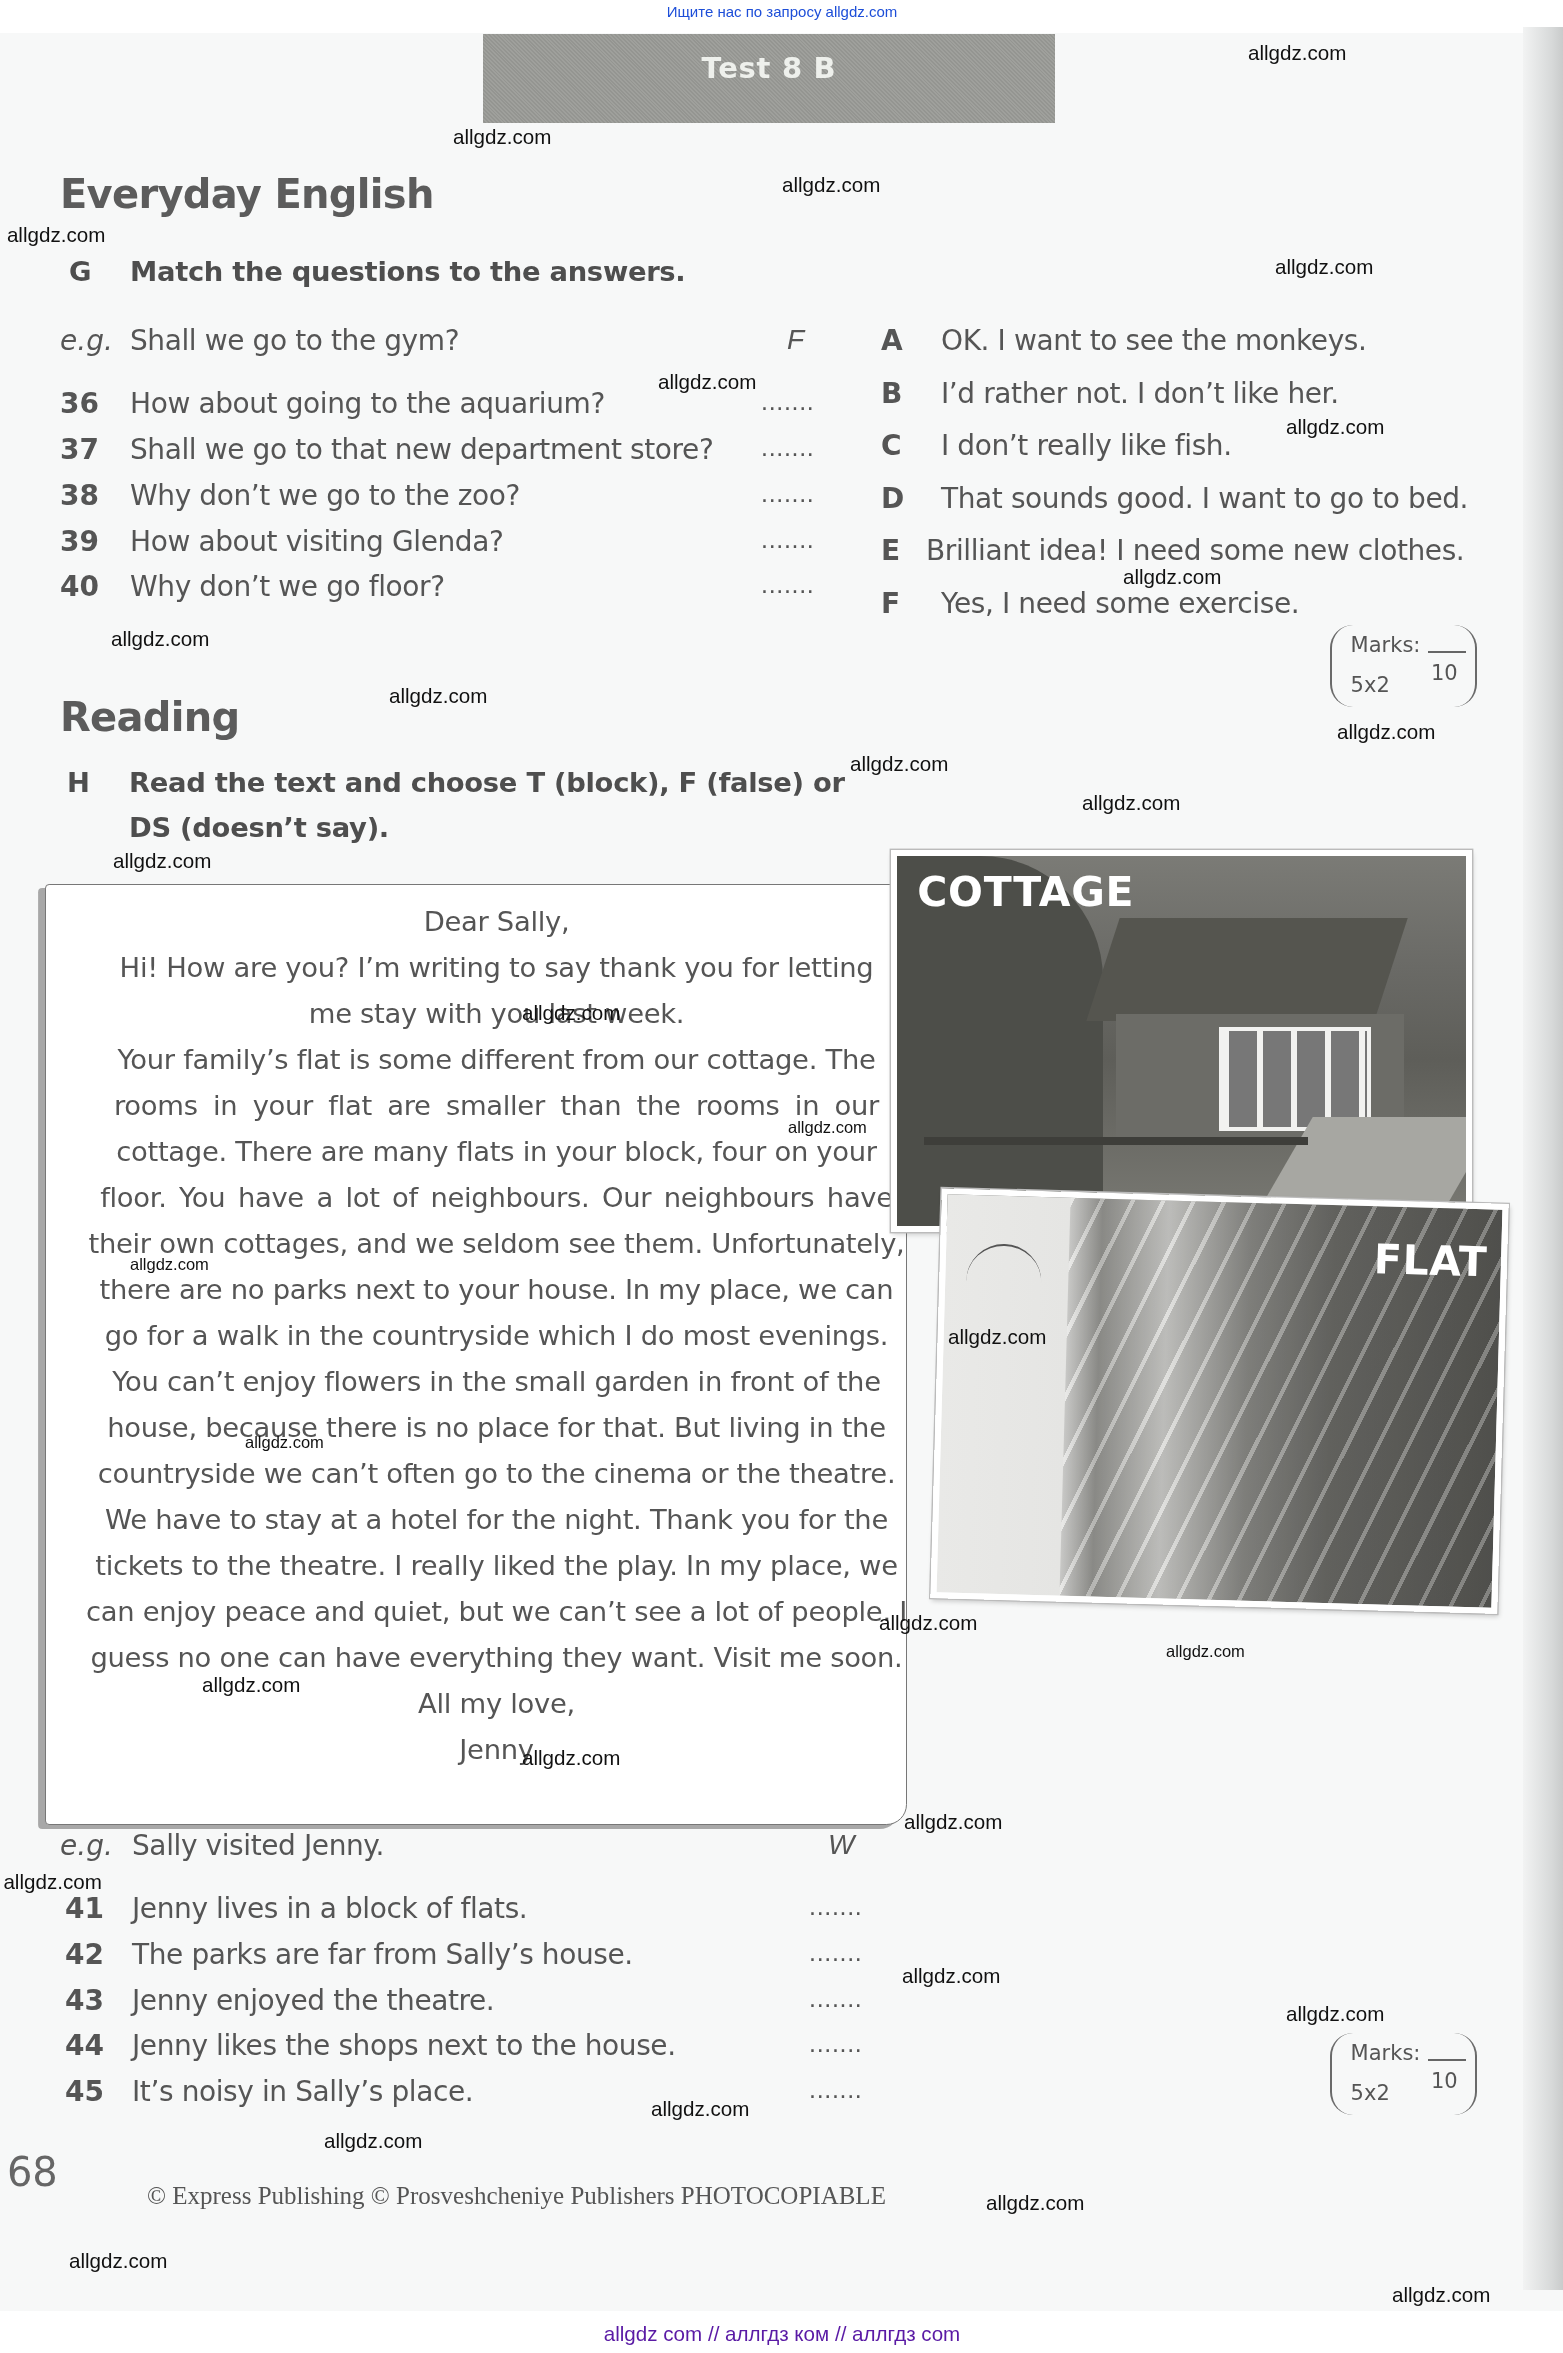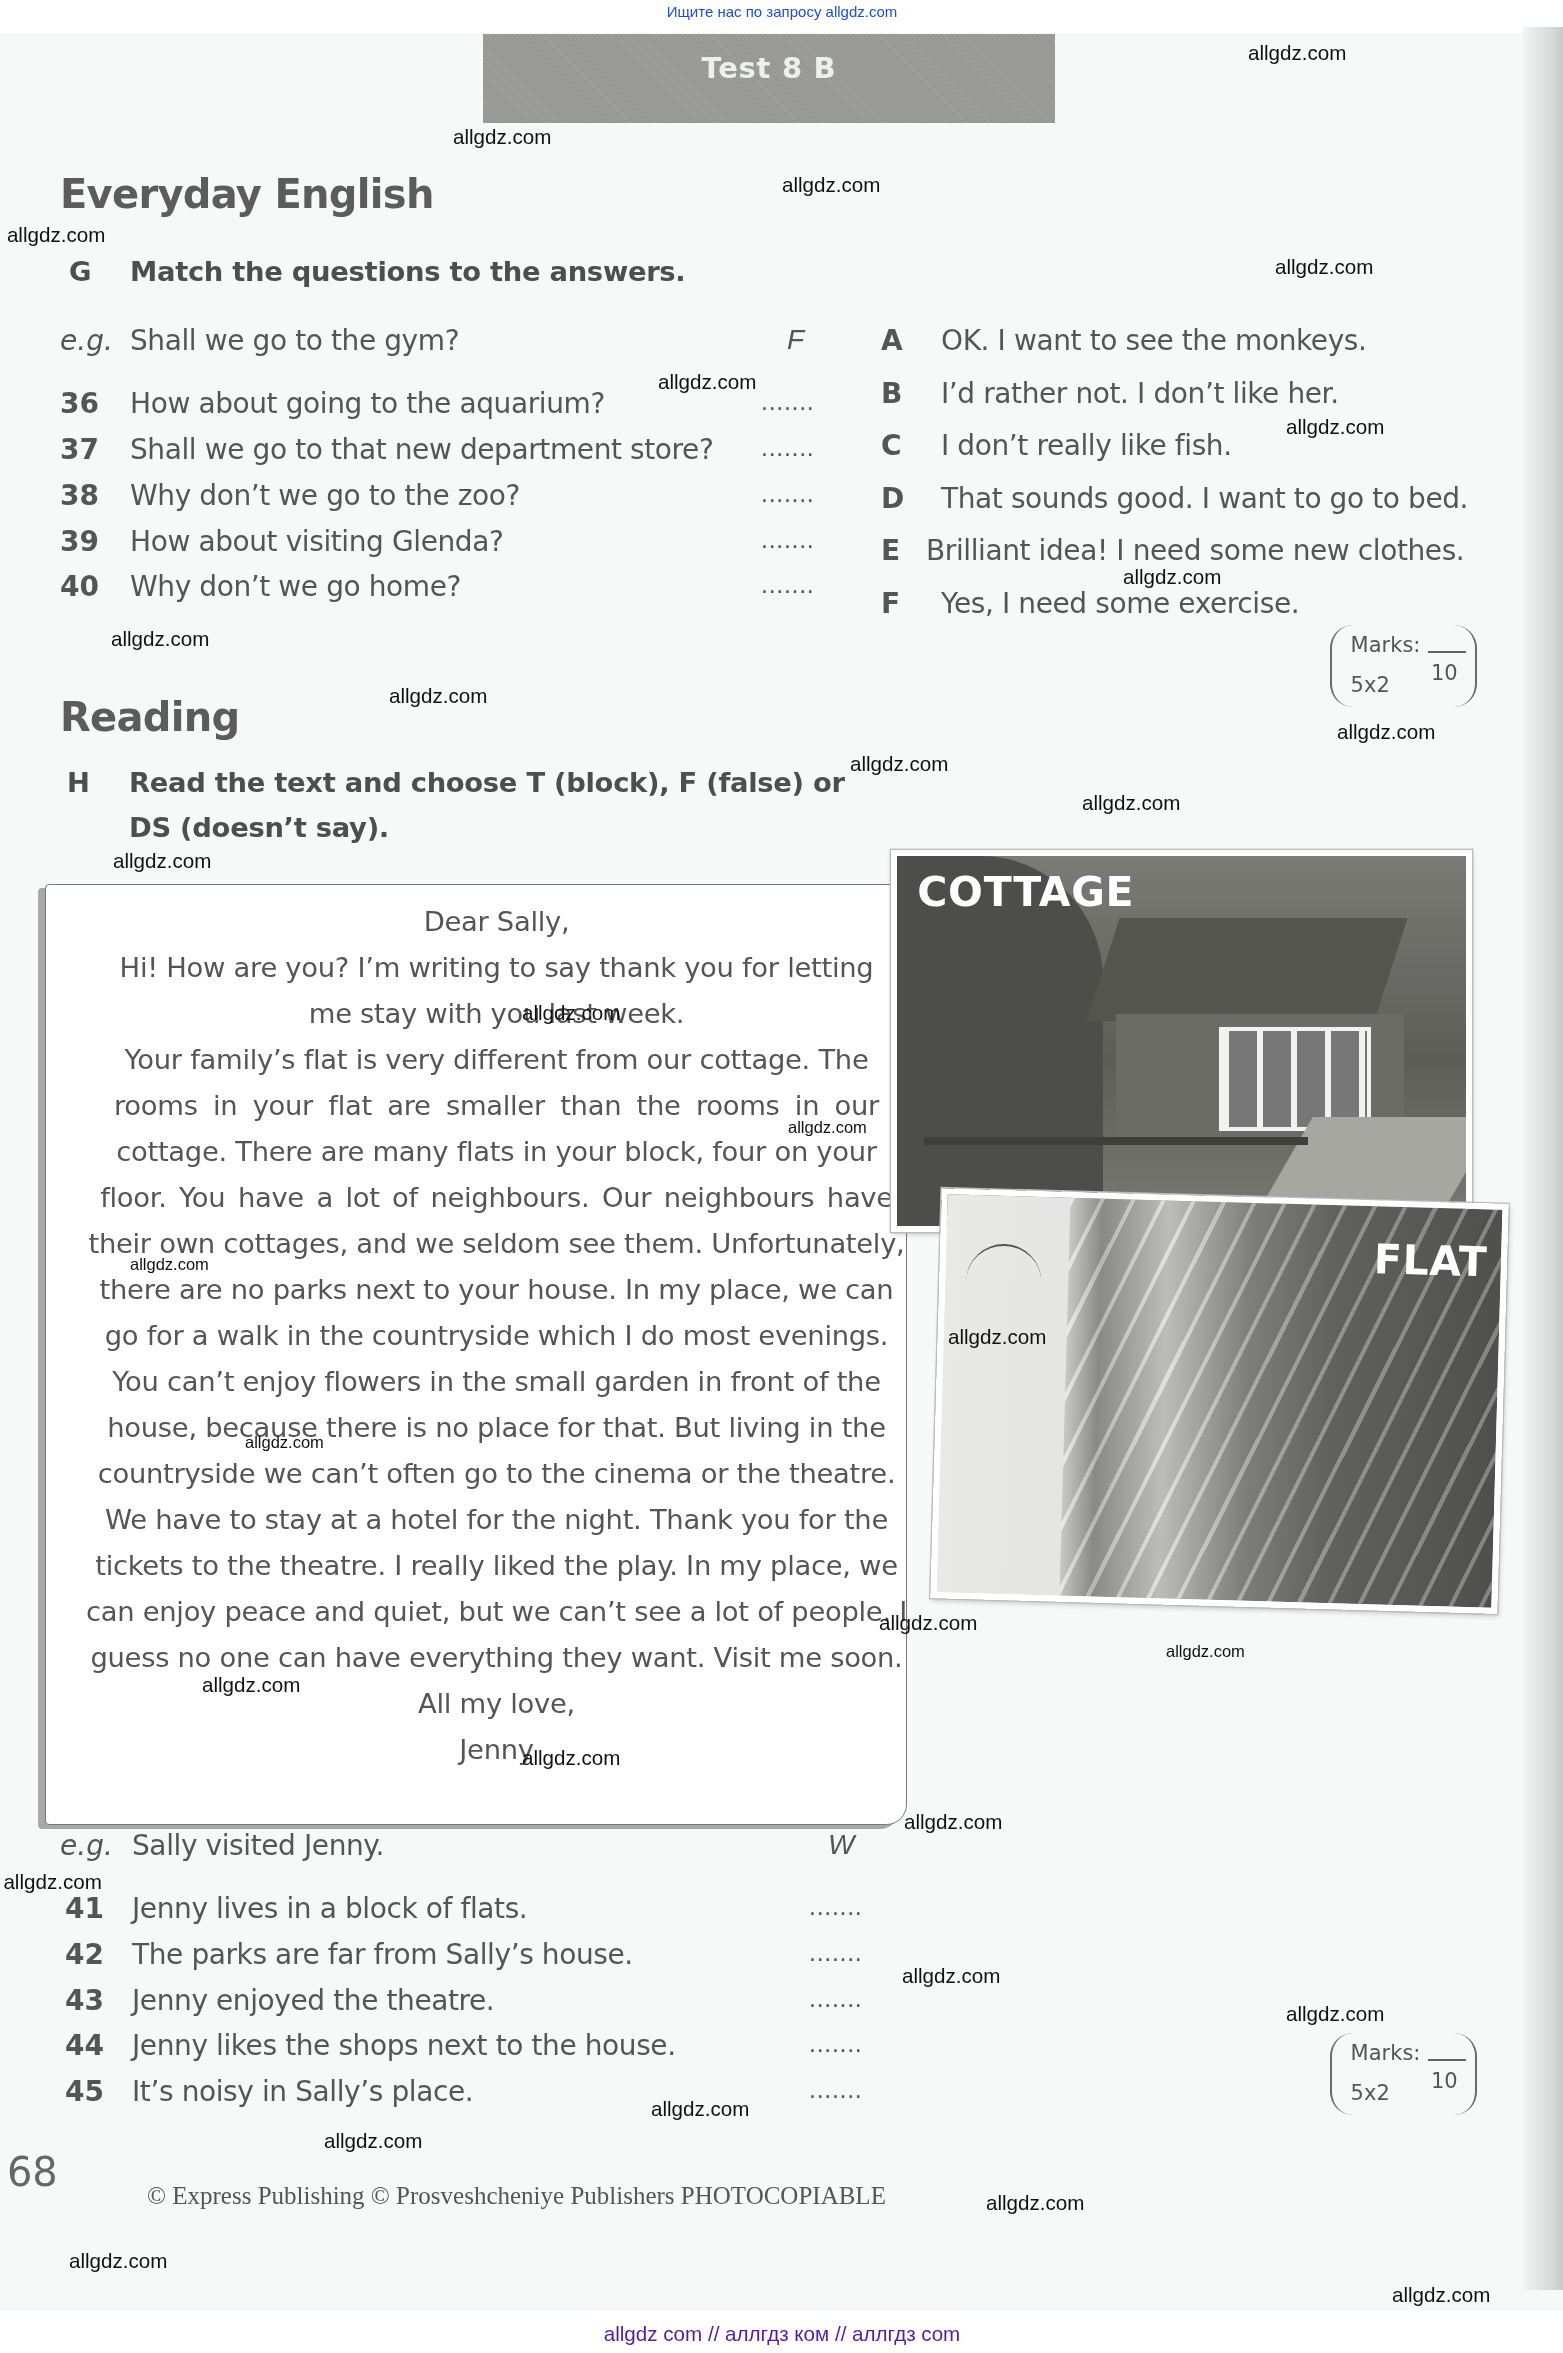--- a/index.html
+++ b/index.html
@@ -92,21 +92,21 @@
   <span class="row abs" style="left:70px; top:0;">Why don’t we go to the zoo?</span>
   <span class="dots abs" style="left:701px; top:0;">.......</span>
 </div>
 <div class="abs" style="left:60px; top:525px;">
   <span class="num abs" style="left:0; top:0;">39</span>
   <span class="row abs" style="left:70px; top:0;">How about visiting Glenda?</span>
   <span class="dots abs" style="left:701px; top:0;">.......</span>
 </div>
 <div class="abs" style="left:60px; top:570px;">
   <span class="num abs" style="left:0; top:0;">40</span>
-  <span class="row abs" style="left:70px; top:0;">Why don’t we go home?</span>
+  <span class="row abs" style="left:70px; top:0;">Why don’t we go floor?</span>
   <span class="dots abs" style="left:701px; top:0;">.......</span>
 </div>
 
 <div class="abs" style="left:881px; top:324px; width:617px;">
   <div class="abs" style="top:0;">
     <span class="num abs" style="left:0;">A</span>
     <span class="row abs" style="left:60px;">OK. I want to see the monkeys.</span>
   </div>
   <div class="abs" style="top:53px;">
     <span class="num abs" style="left:0;">B</span>
@@ -143,21 +143,21 @@
 
 <div class="abs instr-letter" style="left:67px; top:767px;">H</div>
 <div class="abs instr" style="left:129px; top:767px;">Read the text and choose T (block), F (false) or</div>
 <div class="abs instr" style="left:129px; top:812px;">DS (doesn’t say).</div>
 
 <div class="abs letter-box">
   <div class="abs letter-text" style="left:40px; top:13.7px;">
     <div class="letter-line">Dear Sally,</div>
     <div class="letter-line">Hi! How are you? I’m writing to say thank you for letting</div>
     <div class="letter-line">me stay with you last week.</div>
-    <div class="letter-line">Your family’s flat is very different from our cottage. The</div>
+    <div class="letter-line">Your family’s flat is some different from our cottage. The</div>
     <div class="letter-line" style="word-spacing:6.9px;">rooms in your flat are smaller than the rooms in our</div>
     <div class="letter-line">cottage. There are many flats in your block, four on your</div>
     <div class="letter-line" style="word-spacing:4.1px;">floor. You have a lot of neighbours. Our neighbours have</div>
     <div class="letter-line">their own cottages, and we seldom see them. Unfortunately,</div>
     <div class="letter-line">there are no parks next to your house. In my place, we can</div>
     <div class="letter-line">go for a walk in the countryside which I do most evenings.</div>
     <div class="letter-line">You can’t enjoy flowers in the small garden in front of the</div>
     <div class="letter-line">house, because there is no place for that. But living in the</div>
     <div class="letter-line">countryside we can’t often go to the cinema or the theatre.</div>
     <div class="letter-line">We have to stay at a hotel for the night. Thank you for the</div>

